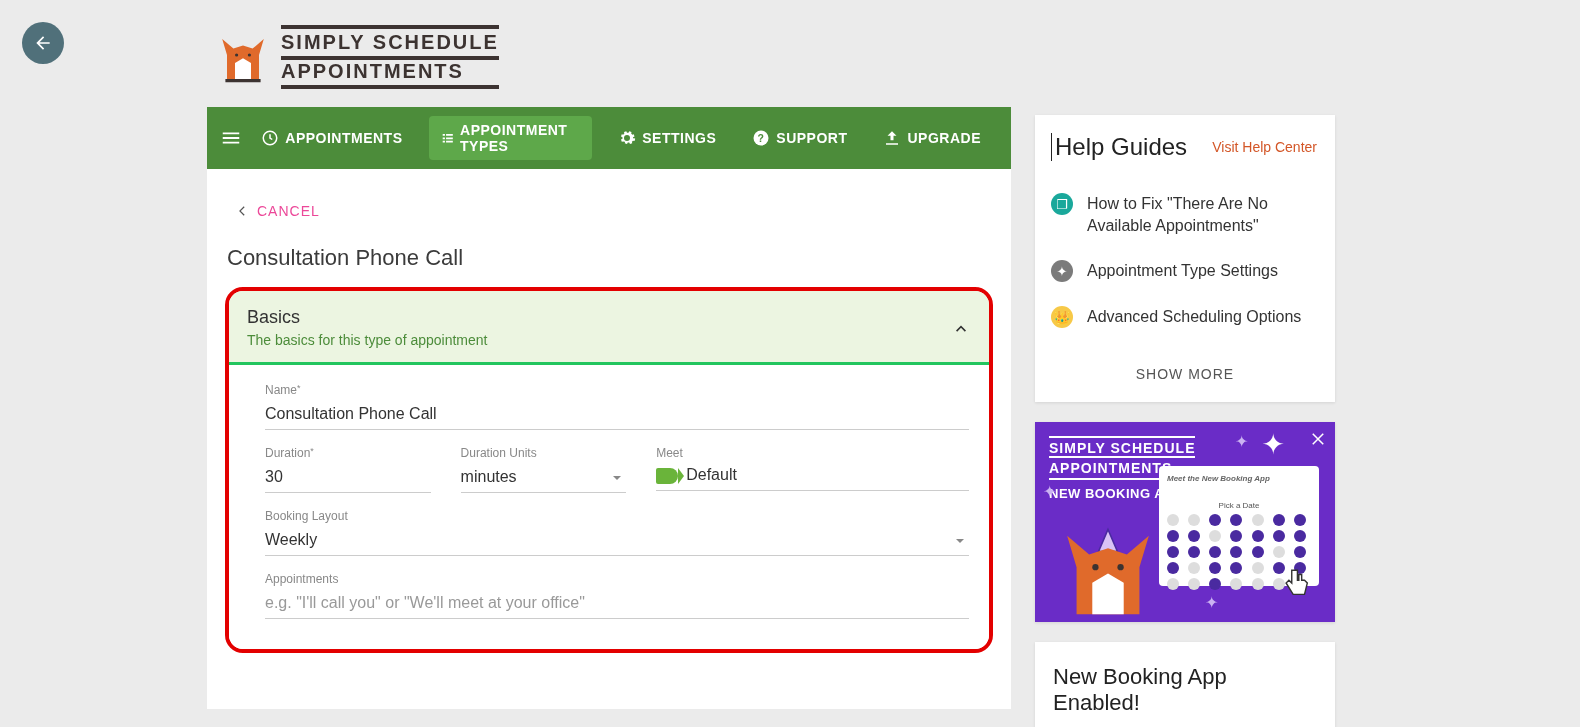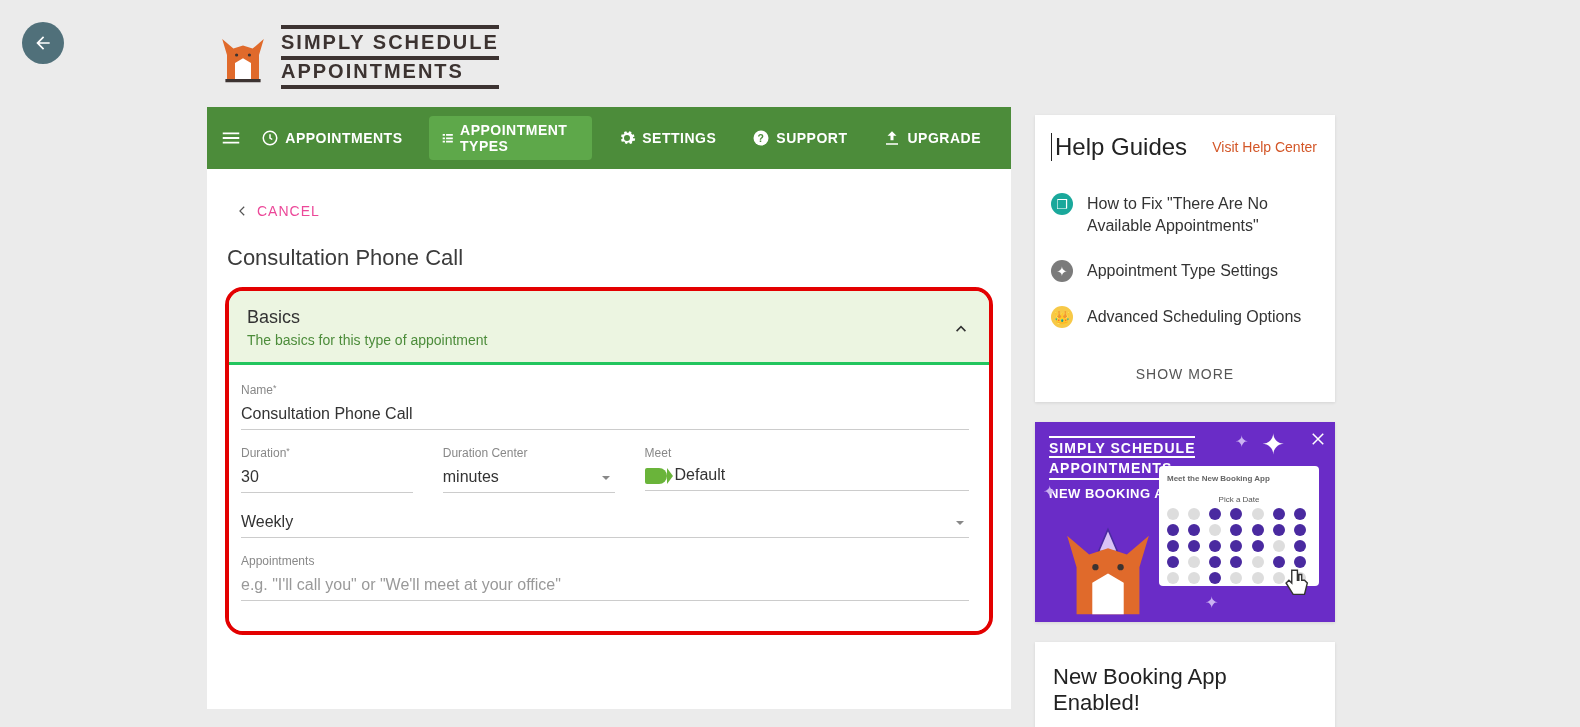--- a/index.html
+++ b/index.html
@@ -76,21 +76,21 @@
     background: #ecf5e1;
     border-bottom: 3px solid #22c55e;
     padding: 16px 18px 14px 18px;
     display: flex; align-items: center; justify-content: space-between;
     cursor: pointer;
   }
   .basics-header .titles .t1 { font-size: 18px; color: #333; margin-bottom: 4px; }
   .basics-header .titles .t2 { font-size: 14px; color: #4c8c3a; }
   .basics-header svg { width: 20px; height: 20px; }
 
-  .form-body { padding: 18px 20px 30px 12px; background:#fff; }
+  .form-body { padding: 18px 20px 30px 36px; background:#fff; }
   .field-label { font-size: 12px; color: #888; margin-bottom: 4px; }
   .field-label .ast { font-size: 9px; vertical-align: top; }
   .text-input {
     width: 100%; border: none; border-bottom: 1px solid #ccc;
     font-size: 16px; color: #333; padding: 4px 0 6px 0; outline: none;
     background: transparent;
   }
   .text-input::placeholder { color: #999; }
   .row { display: flex; gap: 30px; margin-top: 16px; }
   .col { flex: 1; position: relative; }
@@ -146,21 +146,21 @@
   .promo .close { position:absolute; top:6px; right:8px; color:#fff; font-size:22px; cursor:pointer; }
   .promo-left { position:absolute; left:14px; top:14px; color:#fff; font-weight:800; letter-spacing:1px; }
   .promo-left .pl1 { font-size:14px; border-top:2px solid #fff; padding-top:2px; }
   .promo-left .pl2 { font-size:14px; border-top:2px solid #fff; border-bottom:2px solid #fff; padding:2px 0; }
   .promo-left .pl3 { font-size:13px; color:#fff; background:transparent; margin-top:6px; letter-spacing:0.5px; }
   .promo-cal {
     position:absolute; right:16px; top:44px;
     width: 160px; height: 120px; background:#fff; border-radius:4px;
     padding:8px;
   }
-  .promo-cal .meet { font-size:8px; color:#666; font-weight:600; margin-bottom:12px;}
+  .promo-cal .meet { font-size:8px; color:#666; font-weight:600; margin-bottom:18px;font-style:italic;}
   .promo-cal .pick { font-size:8px; color:#555; text-align:center; margin:4px 0;}
   .dot-grid { display:grid; grid-template-columns: repeat(7, 1fr); gap:4px; }
   .dot { width:12px; height:12px; border-radius:50%; background:#ddd; }
   .dot.on { background:#4a2aa0; }
   .promo-fox { position:absolute; left:18px; bottom:-8px; }
   .sparkle { position:absolute; color:#cbb3f2; font-size:16px; }
   .hand { position:absolute; right:22px; bottom:22px; }
 
   .enabled-panel { padding: 22px 18px; font-size: 22px; color:#222; }
 
@@ -252,35 +252,36 @@
         <div class="col">
           <div class="field-label"><span>Name</span><span class="ast">*</span></div>
           <input class="text-input" type="text" value="Consultation Phone Call" style="">
         </div>
         <div class="row">
           <div class="col" style="flex:0.9">
             <div class="field-label"><span>Duration</span><span class="ast">*</span></div>
             <input class="text-input" type="text" value="30" style="">
           </div>
           <div class="col select-wrap" style="flex:0.9">
-            <div class="field-label">Duration Center</div>
+            <div class="field-label">Duration Units</div>
             <input class="text-input" type="text" readonly="" value="minutes" style="">
             <svg class="select-caret" viewBox="0 0 10 10">
                 <path d="M1 3l4 4 4-4z" fill="#888"></path>
               </svg>
           </div>
           <div class="col" style="flex:1.7">
             <div class="field-label">Meet</div>
             <div class="swatch-row">
               <span class="label-swatch"></span><span>Default</span>
             </div>
           </div>
         </div>
         <div class="row">
           <div class="col select-wrap">
+            <div class="field-label">Booking Layout</div>
             <input class="text-input" type="text" readonly="" value="Weekly" style="">
             <svg class="select-caret" viewBox="0 0 10 10">
                 <path d="M1 3l4 4 4-4z" fill="#888"></path>
               </svg>
           </div>
         </div>
         <div class="row">
           <div class="col">
             <div class="field-label">Appointments</div>
             <input class="text-input" type="text" placeholder="e.g. &quot;I'll call you&quot; or &quot;We'll meet at your office&quot;" style="">

